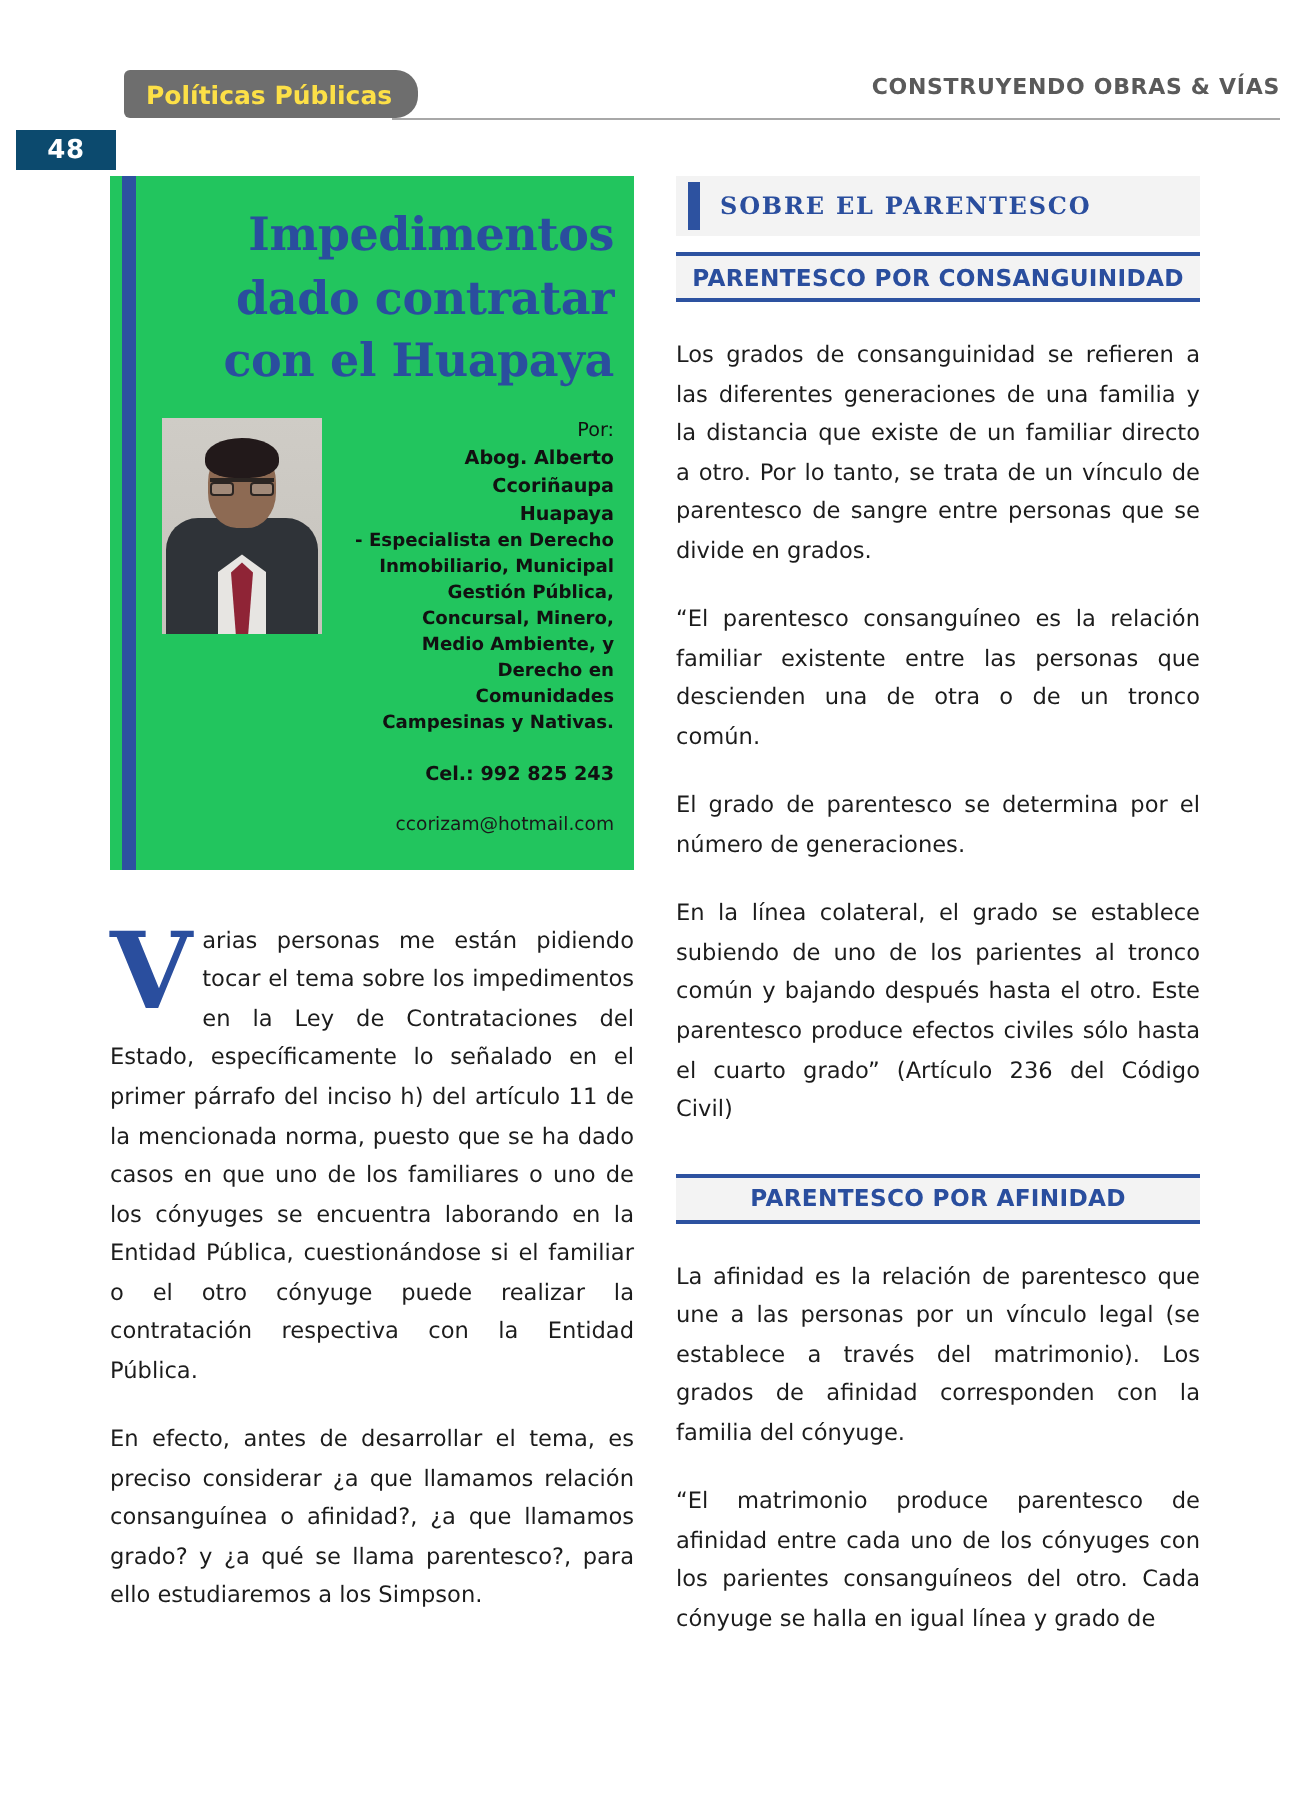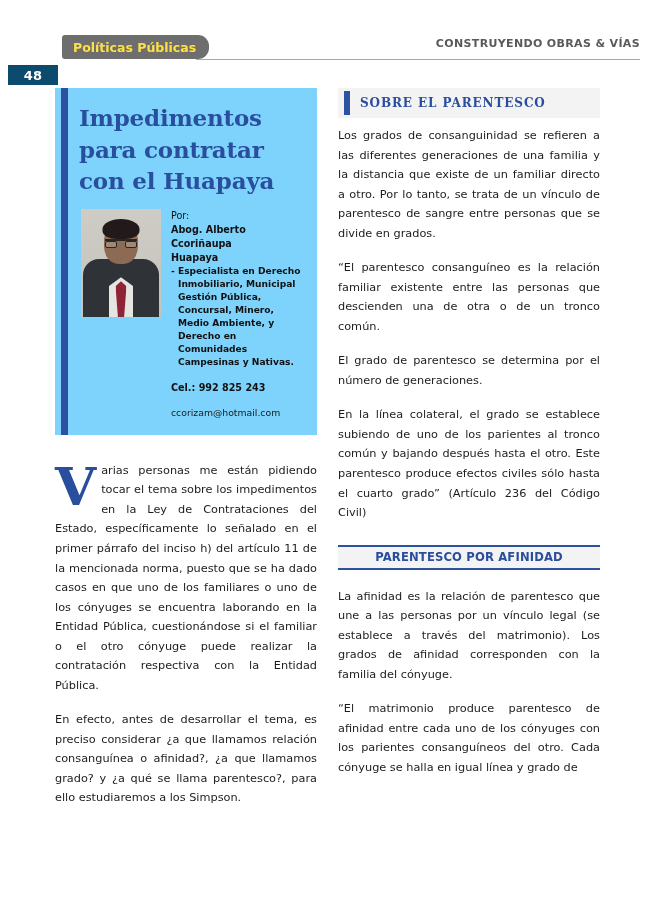--- a/index.html
+++ b/index.html
@@ -84,24 +84,25 @@
   .col-right {
     position: absolute;
     left: 338px;
     top: 88px;
     width: 262px;
   }
 
   
   .title-card {
     position: relative;
-    background: #7dd3fc;
+    background: #22c55e;
     padding: 14px 10px 16px 24px;
     box-sizing: border-box;
     width: 262px;
+    text-align: right;
   }
   .title-card::before {
     content: "";
     position: absolute;
     left: 6px;
     top: 0;
     bottom: 0;
     width: 7px;
     background: #2d52a0;
   }
@@ -323,21 +324,21 @@
   <div class="section-tab">Políticas Públicas</div>
   <div class="mag-title">CONSTRUYENDO OBRAS &amp; VÍAS</div>
   <div class="header-rule"></div>
 </div>
 
 <div class="col-left">
 
   <div class="title-card">
     <h1 class="article-title">
       <span class="t-line">Impedimentos</span>
-      <span class="t-line">para contratar</span>
+      <span class="t-line">dado contratar</span>
       <span class="t-line">con el Huapaya</span>
     </h1>
 
     <div class="byline-wrap">
       <div class="author-photo">
         <div class="bg-top"></div>
         <div class="suit"></div>
         <div class="shirt"></div>
         <div class="tie"></div>
         <div class="head"></div>
@@ -362,20 +363,23 @@
     <p>En efecto, antes de desarrollar el tema, es preciso considerar ¿a que llamamos relación consanguínea o afinidad?, ¿a que llamamos grado? y ¿a qué se llama parentesco?, para ello estudiaremos a los Simpson.</p>
   </div>
 </div>
 
 <div class="col-right">
 
   <div class="head-main">
     <span class="h-text">SOBRE EL PARENTESCO</span>
   </div>
 
+  <div class="head-sub">
+    <span class="h-text">PARENTESCO POR CONSANGUINIDAD</span>
+  </div>
 
   <div class="body-text right-body">
     <p>Los grados de consanguinidad se refieren a las diferentes generaciones de una familia y la distancia que existe de un familiar directo a otro. Por lo tanto, se trata de un vínculo de parentesco de sangre entre personas que se divide en grados.</p>
     <p>“El parentesco consanguíneo es la relación familiar existente entre las personas que descienden una de otra o de un tronco común.</p>
     <p>El grado de parentesco se determina por el número de generaciones.</p>
     <p>En la línea colateral, el grado se establece subiendo de uno de los parientes al tronco común y bajando después hasta el otro. Este parentesco produce efectos civiles sólo hasta el cuarto grado” (Artículo 236 del Código Civil)</p>
   </div>
 
   <div class="head-sub second">
     <span class="h-text">PARENTESCO POR AFINIDAD</span>

